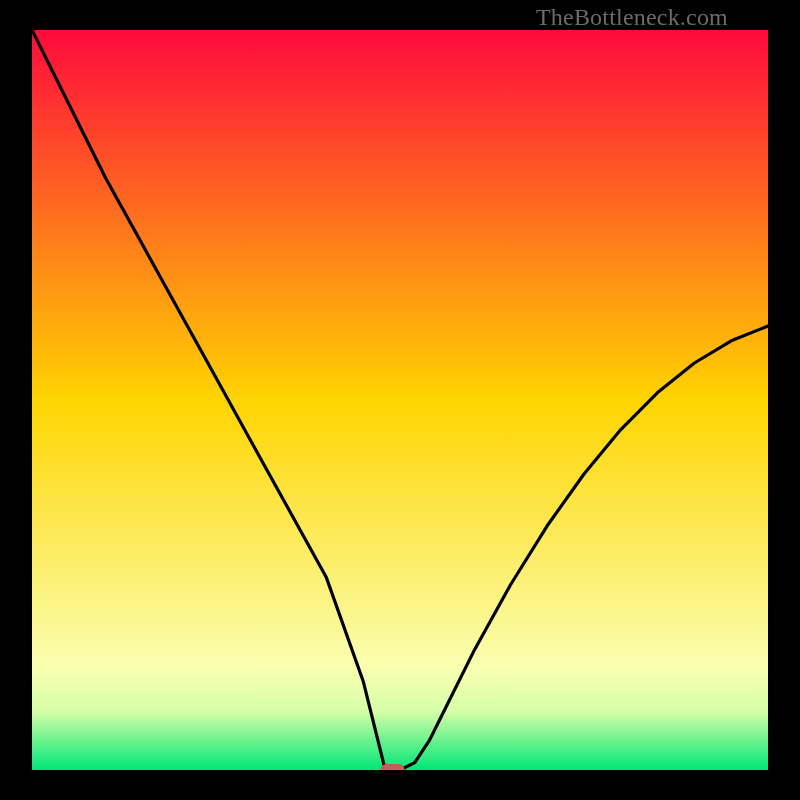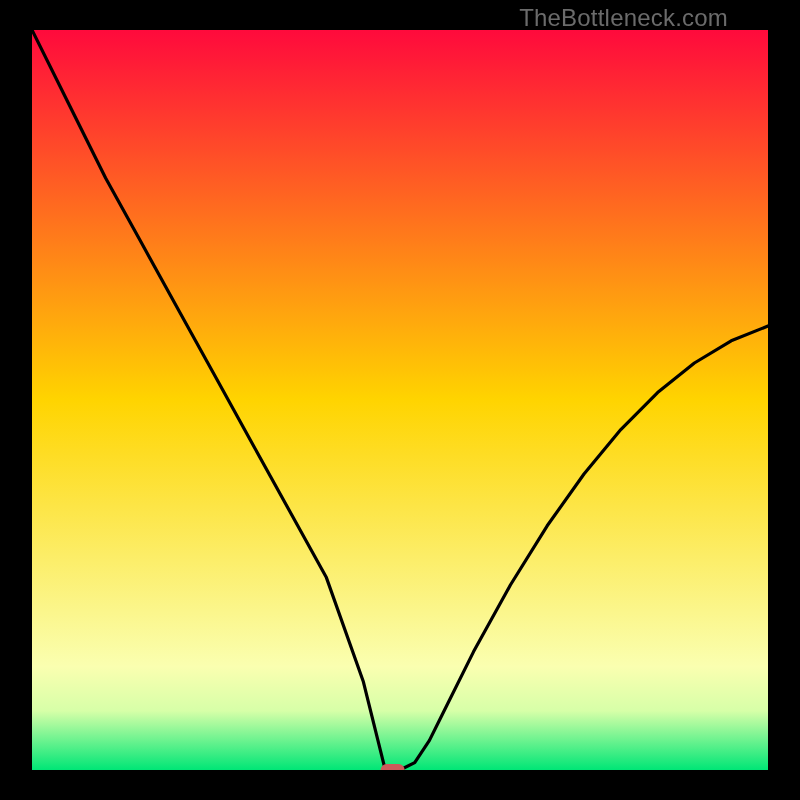--- a/index.html
+++ b/index.html
@@ -9,20 +9,21 @@
     height: 800px;
     background: #000;
     overflow: hidden;
     font-family: Arial, Helvetica, sans-serif;
   }
   .frame {
     position: relative;
     width: 740px;
     height: 800px;
     background: #000;
+    font-family: Liberation Serif, serif;
   }
   .watermark {
     position: absolute;
     top: 4px;
     right: 12px;
     color: #6b6b6b;
     font-size: 24px;
     font-weight: 500;
     letter-spacing: 0.2px;
     z-index: 10;

